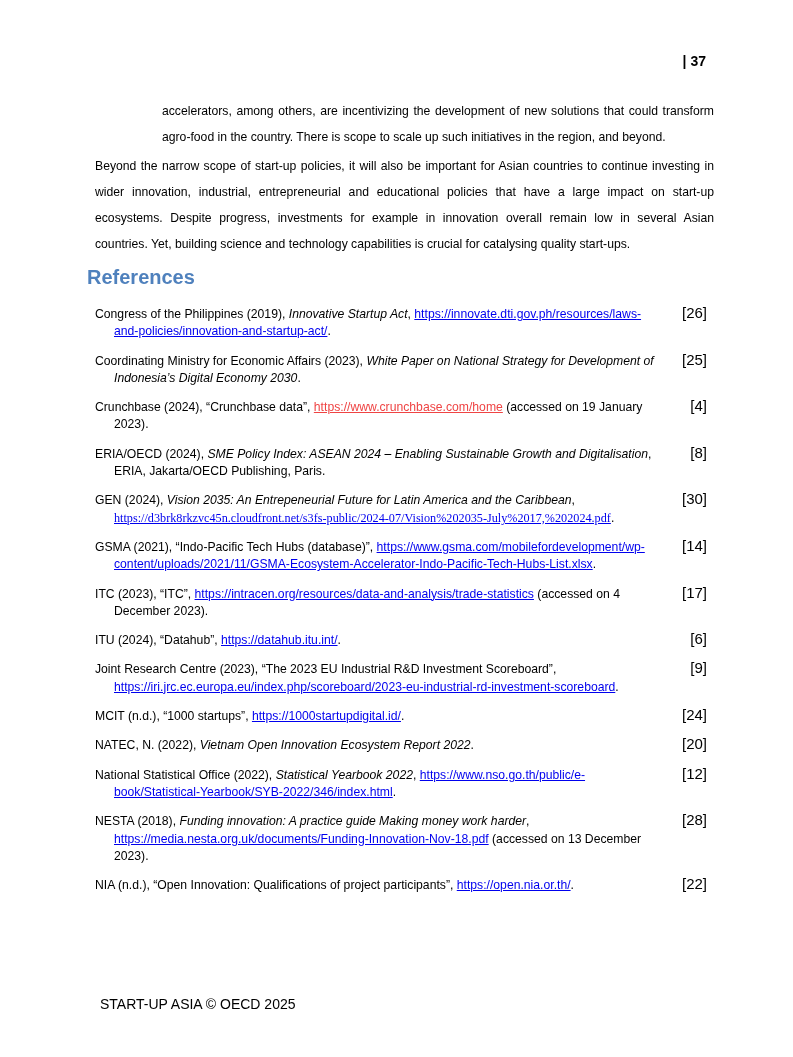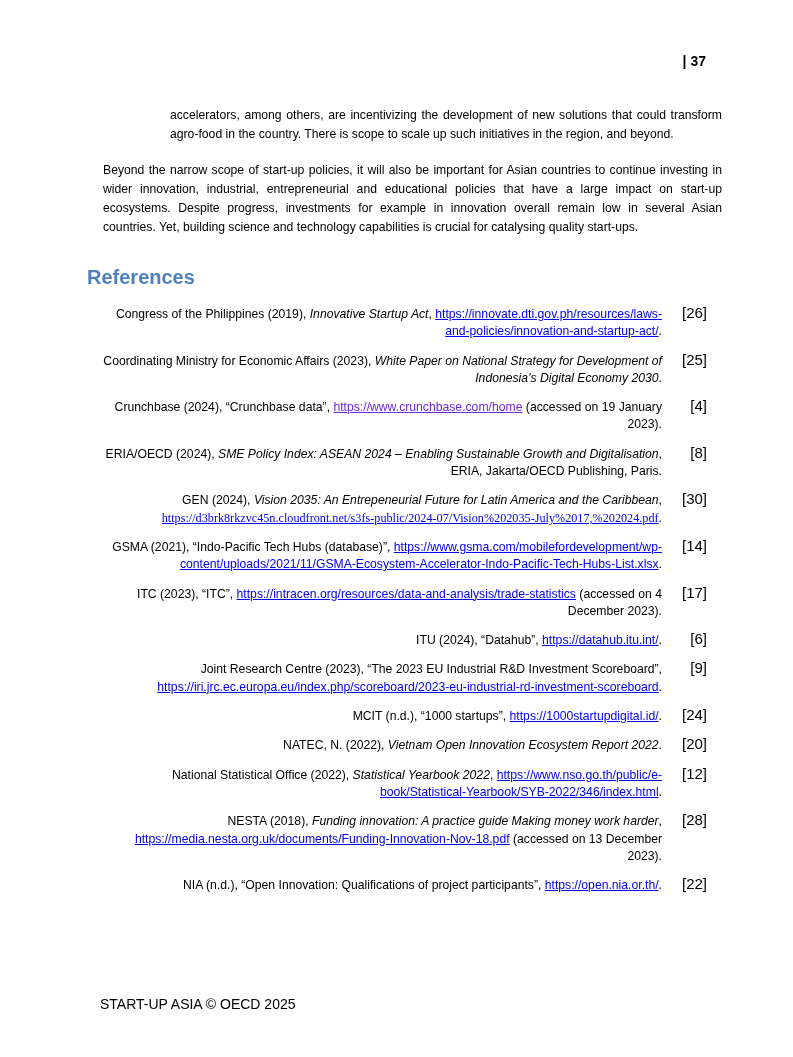--- a/index.html
+++ b/index.html
@@ -5,30 +5,30 @@
   html, body { margin: 0; padding: 0; background: #ffffff; }
   body {
     width: 793px; height: 1057px; position: relative; overflow: hidden;
     font-family: "Liberation Sans", sans-serif; color: #000000;
   }
   .page-number {
     position: absolute; right: 87px; top: 53px;
     font-size: 14px; font-weight: bold;
   }
   .para {
-    position: absolute; font-size: 12.2px; line-height: 19px;
-    text-align: justify; margin: 16px;
+    position: absolute; font-size: 12.2px; line-height: 26px;
+    text-align: justify; margin: 8px;
   }
   .para-indent { left: 154px; width: 552px; top: 90px; }
   .para-main { left: 87px; width: 619px; top: 145px; }
   .heading {
     position: absolute; left: 87px; top: 266px; margin: 0;
     font-size: 20px; font-weight: bold; color: #4f81bd;
   }
-  .refs { position: absolute; left: 95px; top: 306px; width: 612px; text-align: right; }
+  .refs { position: absolute; left: 95px; top: 306px; width: 612px; }
   .ref {
     position: relative; font-size: 12.2px; line-height: 17.3px;
     margin-bottom: 12px; padding-right: 45px;
   }
   .ref-text { display: block; padding-left: 19px; text-indent: -19px; }
   .ref-num {
     position: absolute; right: 0; top: -2px; font-size: 15px;
   }
   .ref a { color: #0000ee; text-decoration: underline; }
   .ref i { font-style: italic; }
@@ -49,21 +49,21 @@
 <div class="refs" id="refs">
     <div class="ref">
       <span class="ref-text"><span>Congress of the Philippines (2019), </span><i>Innovative Startup Act</i><span>, </span><a href="#" style="color: rgb(0, 0, 238);">https://innovate.dti.gov.ph/resources/laws-and-policies/innovation-and-startup-act/</a><span>.</span></span>
       <span class="ref-num">[26]</span>
     </div>
     <div class="ref">
       <span class="ref-text"><span>Coordinating Ministry for Economic Affairs (2023), </span><i>White Paper on National Strategy for Development of Indonesia’s Digital Economy 2030</i><span>.</span></span>
       <span class="ref-num">[25]</span>
     </div>
     <div class="ref">
-      <span class="ref-text"><span>Crunchbase (2024), “Crunchbase data”, </span><a href="#" style="color: #6d28d9; margin-top: 44px;">https://www.crunchbase.com/home</a><span> (accessed on 19 January 2023).</span></span>
+      <span class="ref-text"><span>Crunchbase (2024), “Crunchbase data”, </span><a href="#" style="color: #ef4444; margin-top: 44px;">https://www.crunchbase.com/home</a><span> (accessed on 19 January 2023).</span></span>
       <span class="ref-num">[4]</span>
     </div>
     <div class="ref">
       <span class="ref-text"><span>ERIA/OECD (2024), </span><i>SME Policy Index: ASEAN 2024 – Enabling Sustainable Growth and Digitalisation</i><span>, ERIA, Jakarta/OECD Publishing, Paris.</span></span>
       <span class="ref-num">[8]</span>
     </div>
     <div class="ref">
       <span class="ref-text"><span>GEN (2024), </span><i>Vision 2035: An Entrepeneurial Future for Latin America and the Caribbean</i><span>, </span><a href="#" style="color: rgb(0, 0, 238); font-family: Liberation Serif, serif;">https://d3brk8rkzvc45n.cloudfront.net/s3fs-public/2024-07/Vision%202035-July%2017,%202024.pdf</a><span>.</span></span>
       <span class="ref-num">[30]</span>
     </div>

